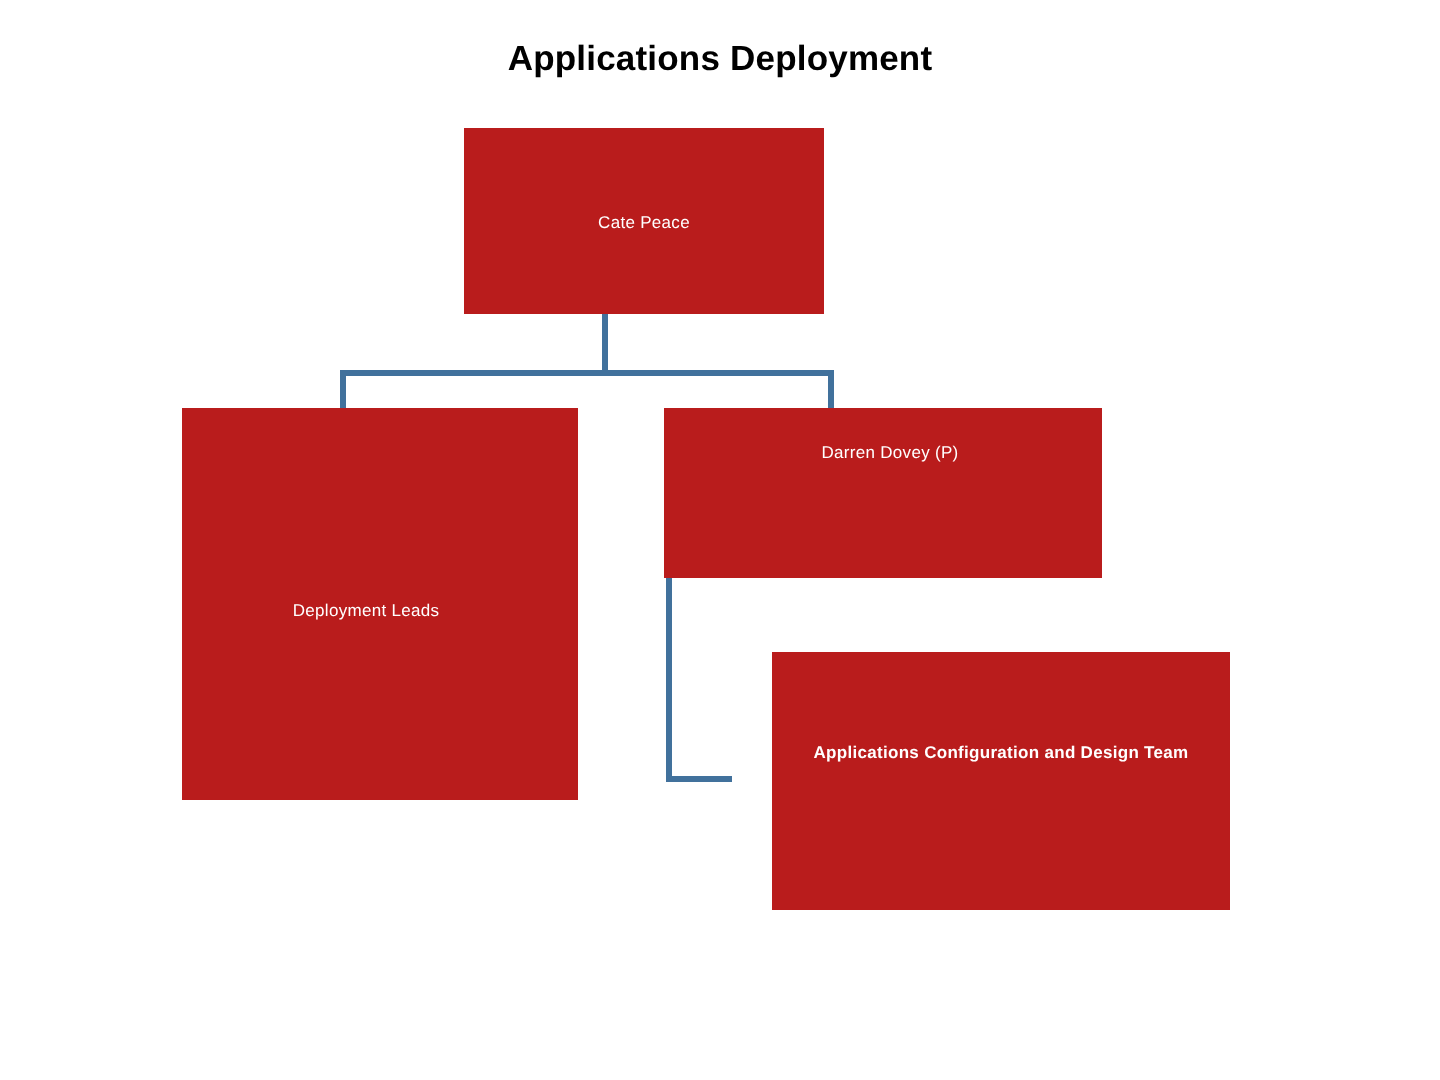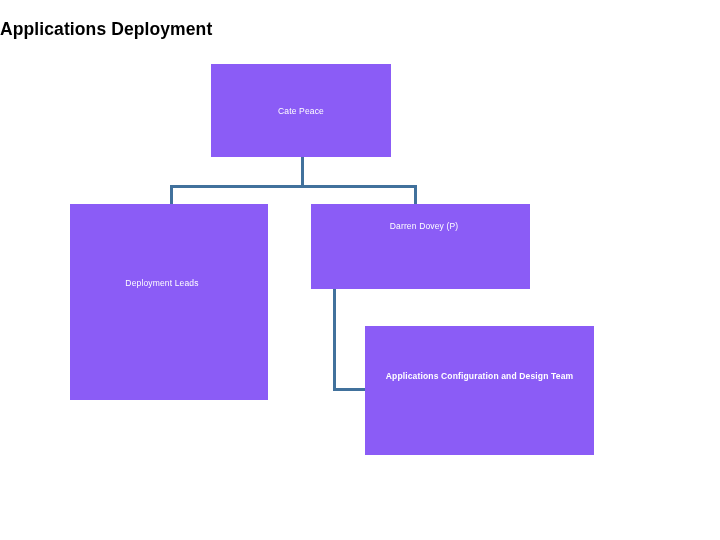--- a/index.html
+++ b/index.html
@@ -19,33 +19,35 @@
     background: #ffffff;
     overflow: hidden;
   }
 
   
   .slide-title {
     position: absolute;
     left: 0;
     top: 17px;
     width: 720px;
+    text-align: center;
     font-size: 17.5px;
     font-weight: bold;
     color: #000000;
     letter-spacing: 0.1px;
     line-height: 24px;
     white-space: nowrap;
   }
 
   
   .node {
     position: absolute;
-    background: #8b5cf6;
+    background: #b91c1c;
     box-sizing: border-box;
+    margin-left: 21px;
   }
   .node-label {
     position: absolute;
     left: 0;
     width: 100%;
     color: #ffffff;
     font-size: 8.5px;
     line-height: 11.5px;
     text-align: center;
     padding: 0 4px;
@@ -54,21 +56,21 @@
   }
 
   
   .node-root      { left: 211px; top: 64px;  width: 180px; height: 93px; }
   .node-root .node-label      { top: 42px; }
 
   .node-manager   { left: 311px; top: 204px; width: 219px; height: 85px; }
   .node-manager .node-label   { top: 17px; padding-left: 11px; }
 
   .node-leads     { left: 70px;  top: 204px; width: 198px; height: 196px; }
-  .node-leads .node-label     { top: 74px; padding-right: 18px; }
+  .node-leads .node-label     { top: 96px; padding-right: 18px; }
 
   .node-team      { left: 365px; top: 326px; width: 229px; height: 129px; }
   .node-team .node-label      { top: 45px; font-weight: bold; }
 
   
   .conn {
     position: absolute;
     background: #41719C;
   }
   

